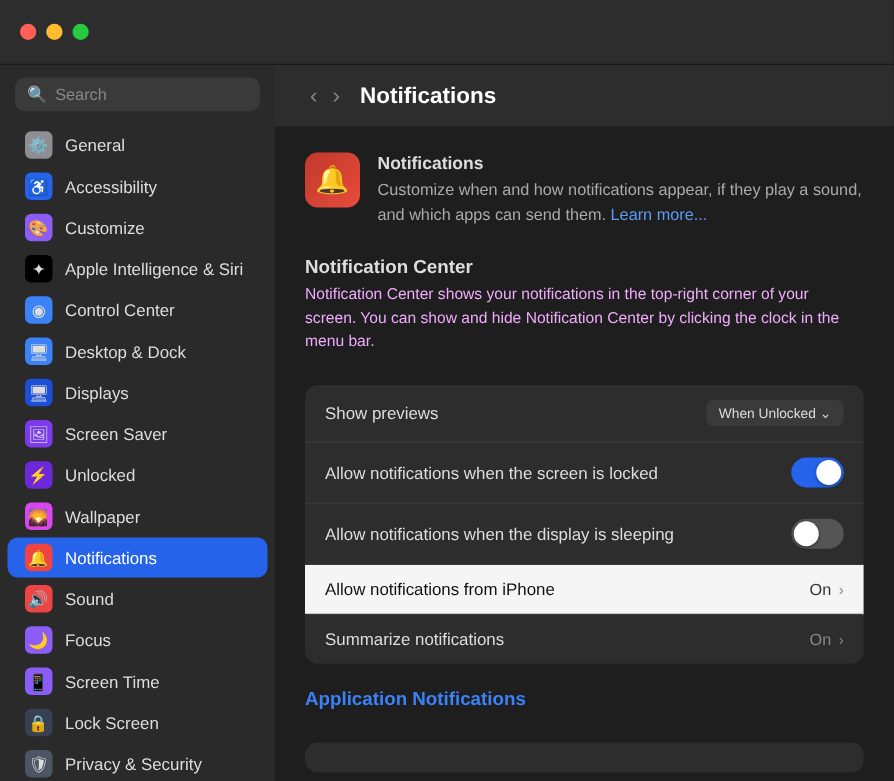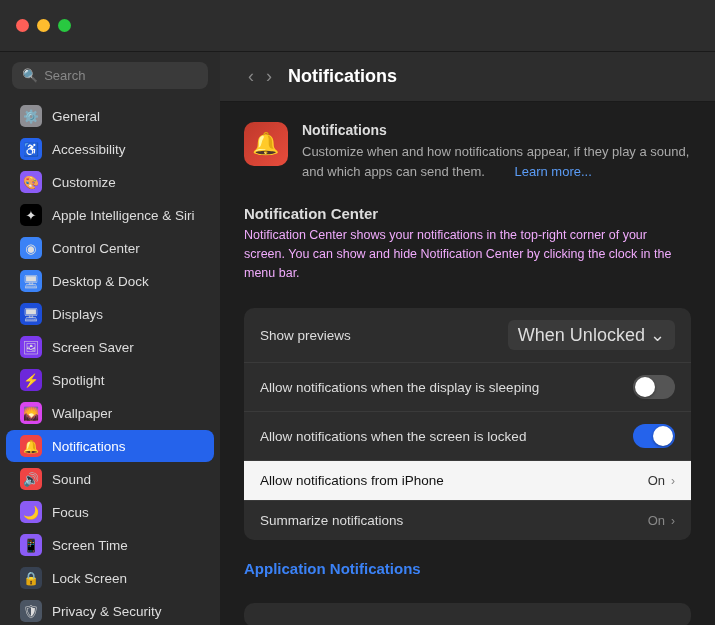--- a/index.html
+++ b/index.html
@@ -152,21 +152,21 @@
       align-items: center;
       justify-content: center;
       font-size: 22px;
       flex-shrink: 0;
     }
     .notif-desc {
       font-size: 13px;
       color: #aaa;
       line-height: 1.5;
     }
-    .learn-more { color: #5b9cf6; cursor: pointer; margin-left: 26px; }
+    .learn-more { color: #5b9cf6; cursor: pointer; }
     
     .section-header {
       margin-bottom: 24px;
     }
     .section-title {
       font-size: 15px;
       font-weight: 600;
       color: #ddd;
       margin-bottom: 4px;
     }
@@ -227,21 +227,21 @@
     }
     .toggle.off .toggle-knob { left: 2px; }
     .toggle.on .toggle-knob { left: 20px; }
     
     .dropdown-btn {
       background: #3a3a3a;
       border: none;
       border-radius: 6px;
       color: #ddd;
       padding: 4px 10px;
-      font-size: 18px;
+      font-size: 11px;
       cursor: pointer;
       display: flex;
       align-items: center;
       gap: 4px;
     }
     
     .chevron {
       color: #888;
       font-size: 12px;
     }
@@ -311,21 +311,21 @@
         <div class="sidebar-item">
           <div class="sidebar-icon" style="background: rgb(29, 78, 216);">🖥</div>
           <span>Displays</span>
         </div>
         <div class="sidebar-item">
           <div class="sidebar-icon" style="background: rgb(124, 58, 237);">🖼</div>
           <span>Screen Saver</span>
         </div>
         <div class="sidebar-item">
           <div class="sidebar-icon" style="background: rgb(109, 40, 217);">⚡</div>
-          <span>Spotlight</span>
+          <span>Unlocked</span>
         </div>
         <div class="sidebar-item">
           <div class="sidebar-icon" style="background: rgb(217, 70, 239);">🌄</div>
           <span>Wallpaper</span>
         </div>
         <div class="sidebar-item active">
           <div class="sidebar-icon" style="background: rgb(239, 68, 68);">🔔</div>
           <span>Notifications</span>
         </div>
         <div class="sidebar-item">
@@ -380,35 +380,35 @@
       </div>
 
       <div class="settings-list" id="settings-rows-container">
           <div class="settings-row">
             <span>Show previews</span>
             <div class="row-right">
               <button class="dropdown-btn">When Unlocked ⌄</button>
             </div>
           </div>
           <div class="settings-row">
+            <span>Allow notifications when the screen is locked</span>
+            <div class="row-right">
+              <div class="toggle on">
+                <div class="toggle-knob"></div>
+              </div>
+            </div>
+          </div>
+          <div class="settings-row">
             <span>Allow notifications when the display is sleeping</span>
             <div class="row-right">
               <div class="toggle off">
                 <div class="toggle-knob"></div>
               </div>
             </div>
           </div>
-          <div class="settings-row">
-            <span>Allow notifications when the screen is locked</span>
-            <div class="row-right">
-              <div class="toggle on">
-                <div class="toggle-knob"></div>
-              </div>
-            </div>
-          </div>
           <div class="settings-row highlighted">
             <span>Allow notifications from iPhone</span>
             <div class="row-right">
               <span>On</span>
               <span class="chevron">›</span>
             </div>
           </div>
           <div class="settings-row">
             <span>Summarize notifications</span>
             <div class="row-right">

